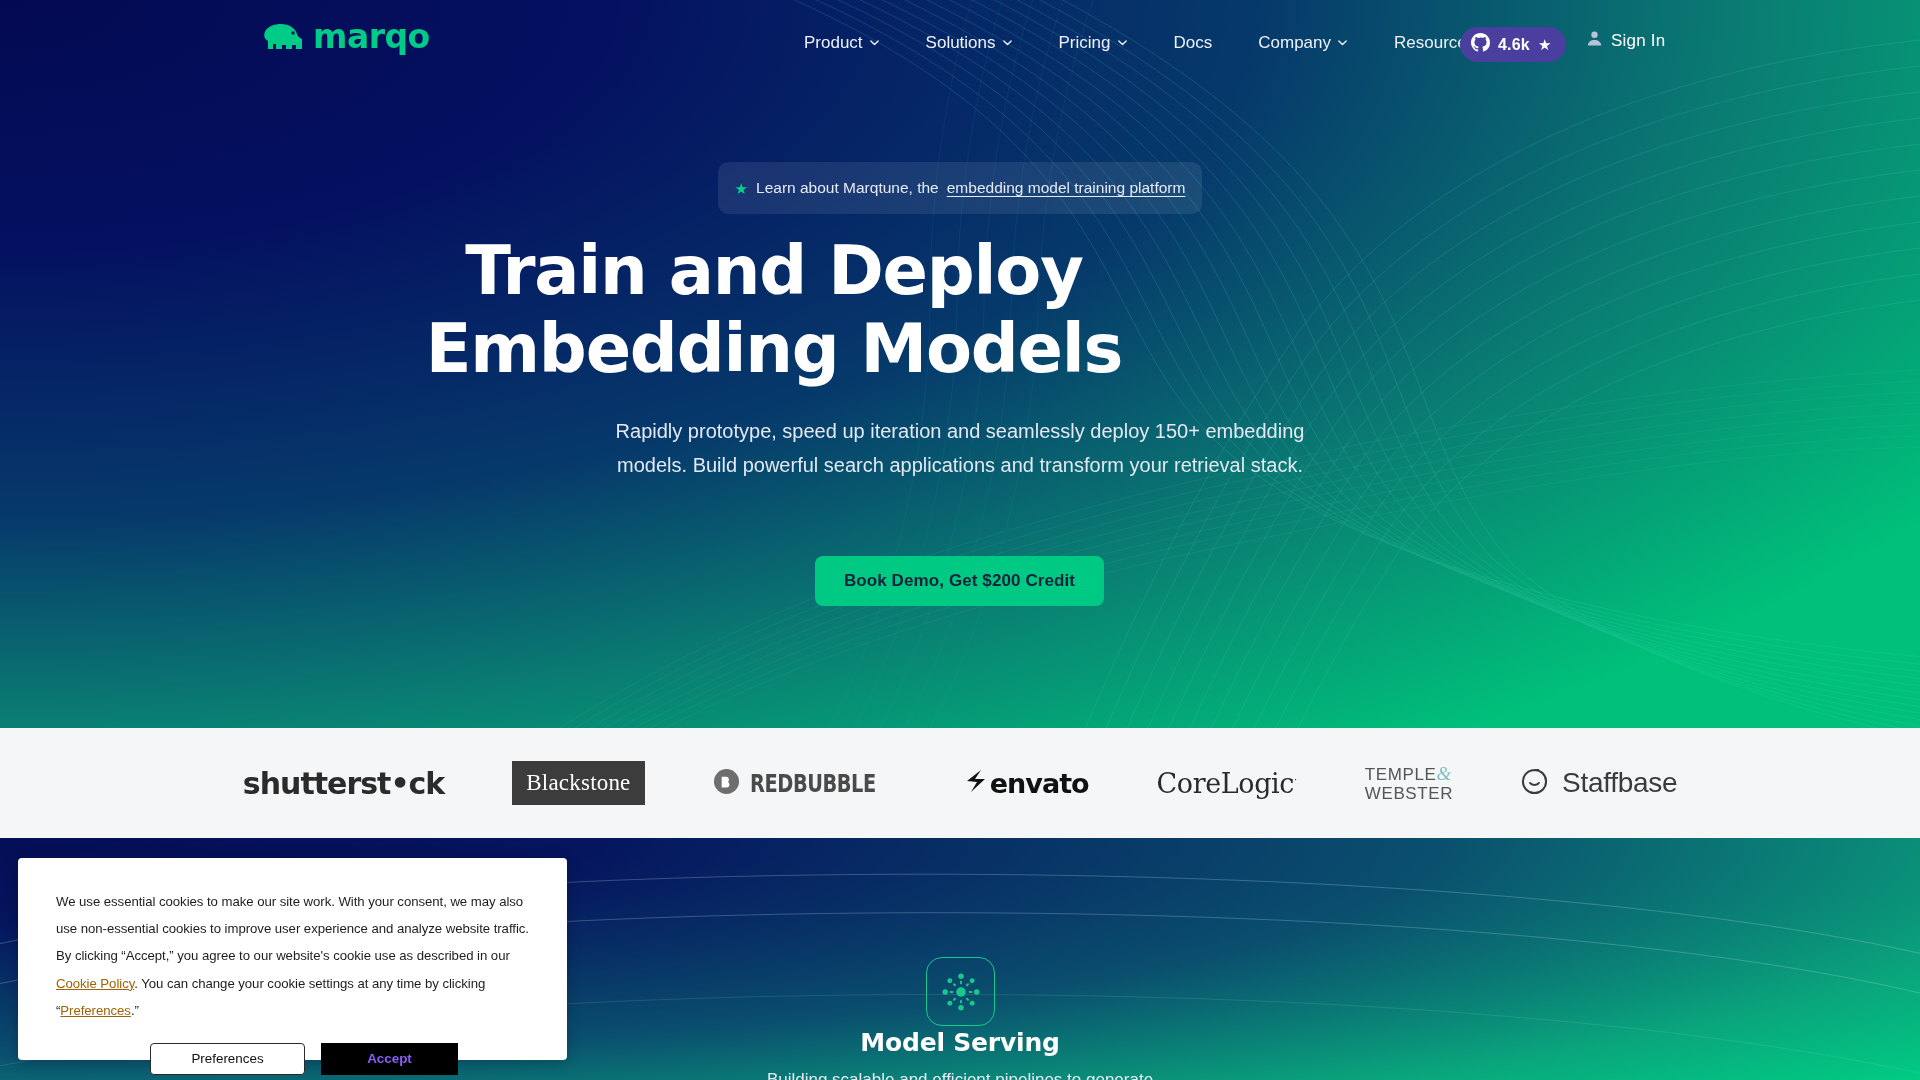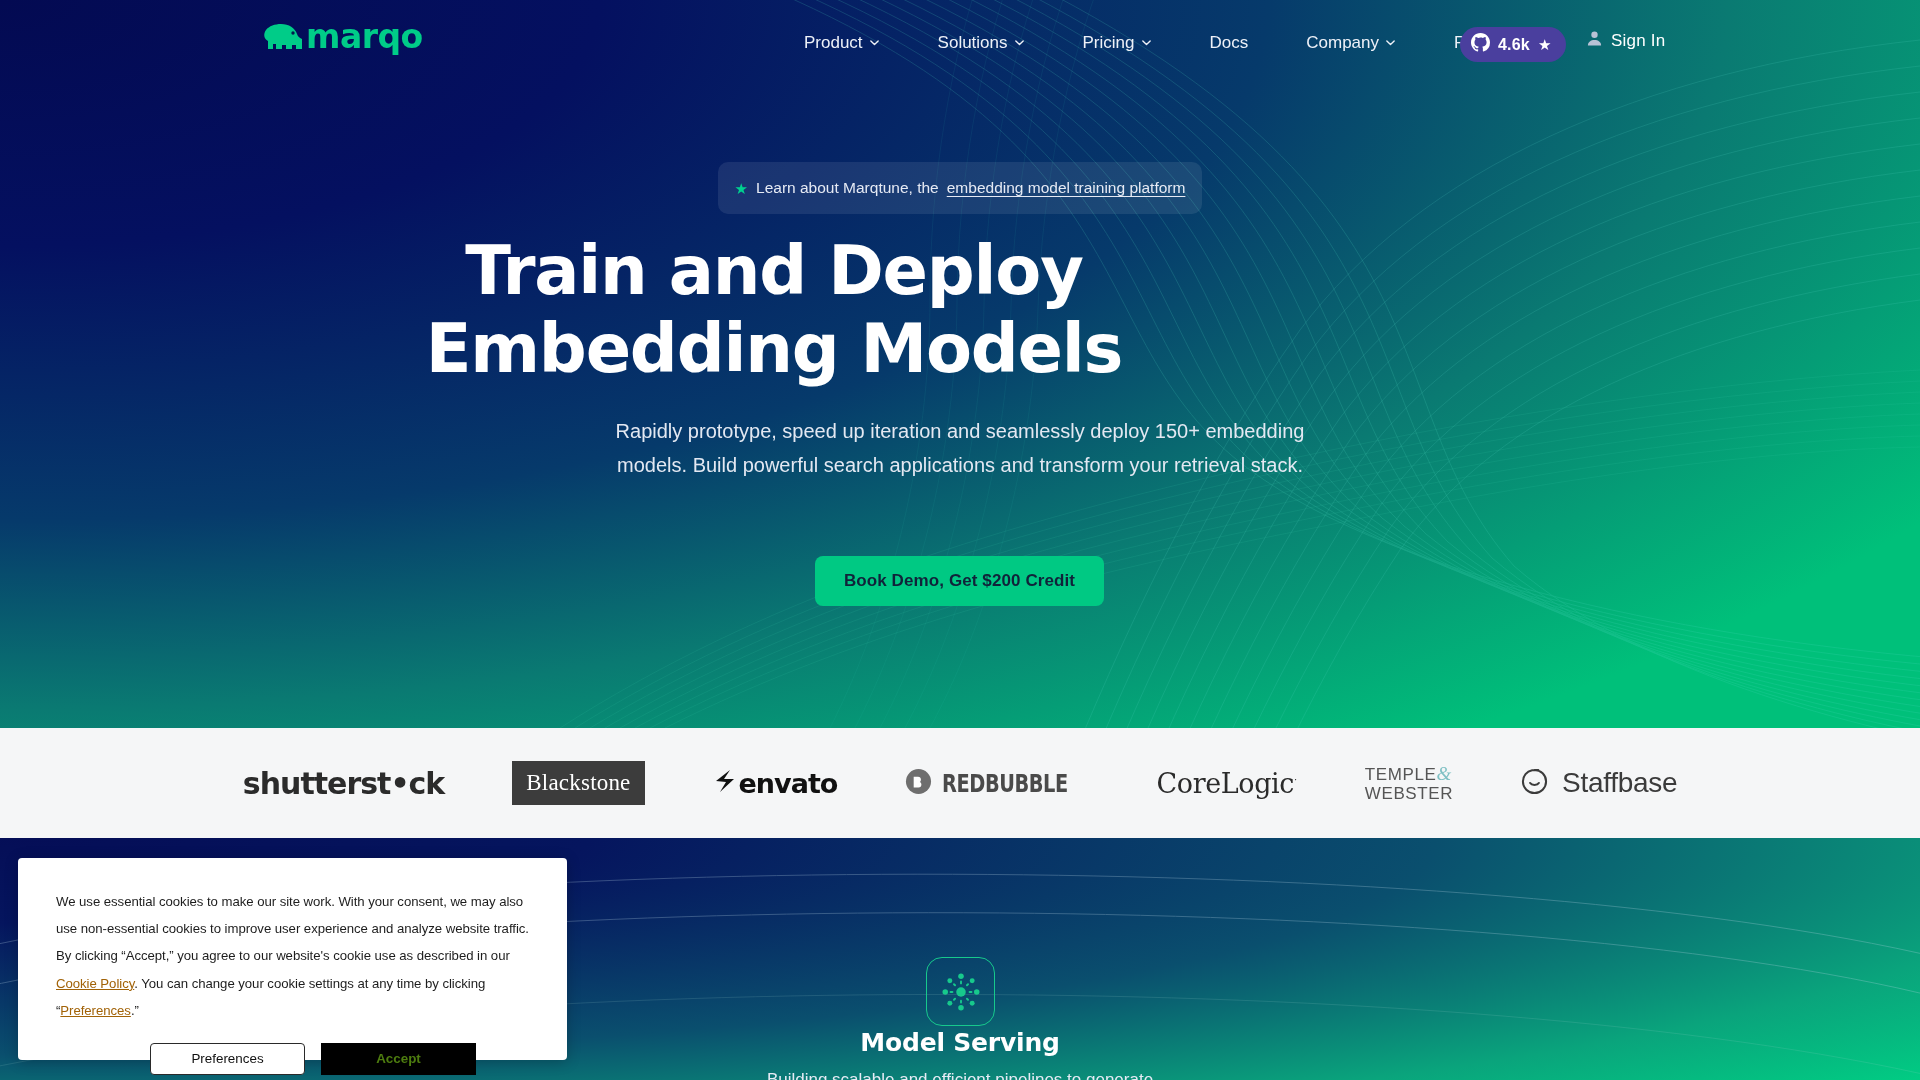--- a/index.html
+++ b/index.html
@@ -17,25 +17,25 @@
       radial-gradient(120% 130% at 0% 0%, #030a52 0%, #041060 26%, #063a6b 55%, #0a7a72 75%, #00c07a 100%);
     overflow:hidden;
   }
   .hero-waves { position:absolute; inset:0; opacity:.55; }
 
   
   .nav {
     position:absolute; left:0; top:0; width:1920px; height:86px;
     display:flex; align-items:center; z-index:30;
   }
-  .logo-wrap { position:absolute; left:262px; top:20px; display:flex; align-items:center; gap:2px; }
+  .logo-wrap { position:absolute; left:262px; top:20px; display:flex; align-items:center; gap:9px; }
   .logo-mark { width:42px; height:30px; }
   .logo-text { font-size:33px; font-weight:700; color:#00cc88; letter-spacing:-.5px; line-height:1; font-family:"DejaVu Sans", sans-serif; }
 
-  .nav-links { position:absolute; left:783px; top:0; height:86px; display:flex; align-items:flex-end; gap:16px; }
+  .nav-links { position:absolute; left:783px; top:0; height:86px; display:flex; align-items:flex-end; gap:4px; }
   .nav-item {
     display:flex; align-items:center; gap:6px;
     color:#eef1f8; font-size:17px; font-weight:400;
     padding:0 21px; height:86px; cursor:pointer; white-space:nowrap;
   }
   .caret { display:inline-block; width:11px; height:11px; position:relative; top:-1px; }
   .caret svg { display:block; }
 
   .gh-badge {
     position:absolute; left:1460px; top:27px;
@@ -141,22 +141,22 @@
   }
   .cookie a { color:#a16207; text-decoration:underline;margin-top:40px; }
   .cookie-btns { display:flex; gap:16px; margin-top:19px; padding-left:94px; }
   .btn-pref {
     width:155px; height:32px; background:#fff; border:1.4px solid #2a2a2a;
     border-radius:4px; color:#111; font-size:13.4px; font-weight:400;
     display:flex; align-items:center; justify-content:center; cursor:pointer;
     font-family:"Liberation Sans", sans-serif;
   }
   .btn-accept {
-    width:155px; height:32px; background:#000; border:none;
-    border-radius:0; color:#4d7c0f; font-size:13.4px; font-weight:700;
+    width:137px; height:32px; background:#000; border:none;
+    border-radius:0; color:#8b5cf6; font-size:13.4px; font-weight:700;
     display:flex; align-items:center; justify-content:center; cursor:pointer;
     font-family:"Liberation Sans", sans-serif;
   }
 </style>
 </head>
 <body>
 
 <div class="page">
 
   <div class="hero">
@@ -309,39 +309,39 @@
       <span class="ls-shutterstock">shutterst•ck</span>
     </div>
 
     <div class="ls-item">
       <span class="ls-blackstone">
         <span>Blackstone</span>
       </span>
     </div>
 
     <div class="ls-item">
-      <span class="ls-envato">
-        <span>
-          <svg width="24" height="26" viewBox="0 0 24 26">
-            <path d="M3 13 L17 2 L11 11 L21 11 L7 24 L13 14 Z" fill="#111"></path>
-          </svg>
-        </span>
-        <span class="ev-txt">envato</span>
-      </span>
-    </div>
-
-    <div class="ls-item">
       <span class="ls-redbubble">
         <span>
           <svg width="27" height="27" viewBox="0 0 28 28">
             <circle cx="14" cy="14" r="13" fill="#6e6e6e"></circle>
             <path d="M9 9 h4.5 a3 3 0 0 1 0 6 H9 z M9 14.2 h5 a3 3 0 0 1 0 6 H9 z" fill="#fff"></path>
           </svg>
         </span>
         <span class="rb-txt">REDBUBBLE</span>
+      </span>
+    </div>
+
+    <div class="ls-item">
+      <span class="ls-envato">
+        <span>
+          <svg width="24" height="26" viewBox="0 0 24 26">
+            <path d="M3 13 L17 2 L11 11 L21 11 L7 24 L13 14 Z" fill="#111"></path>
+          </svg>
+        </span>
+        <span class="ev-txt">envato</span>
       </span>
     </div>
 
     <div class="ls-item">
       <span class="ls-corelogic">
         <span>CoreLogic</span><sup>·</sup>
       </span>
     </div>
 
     <div class="ls-item">

